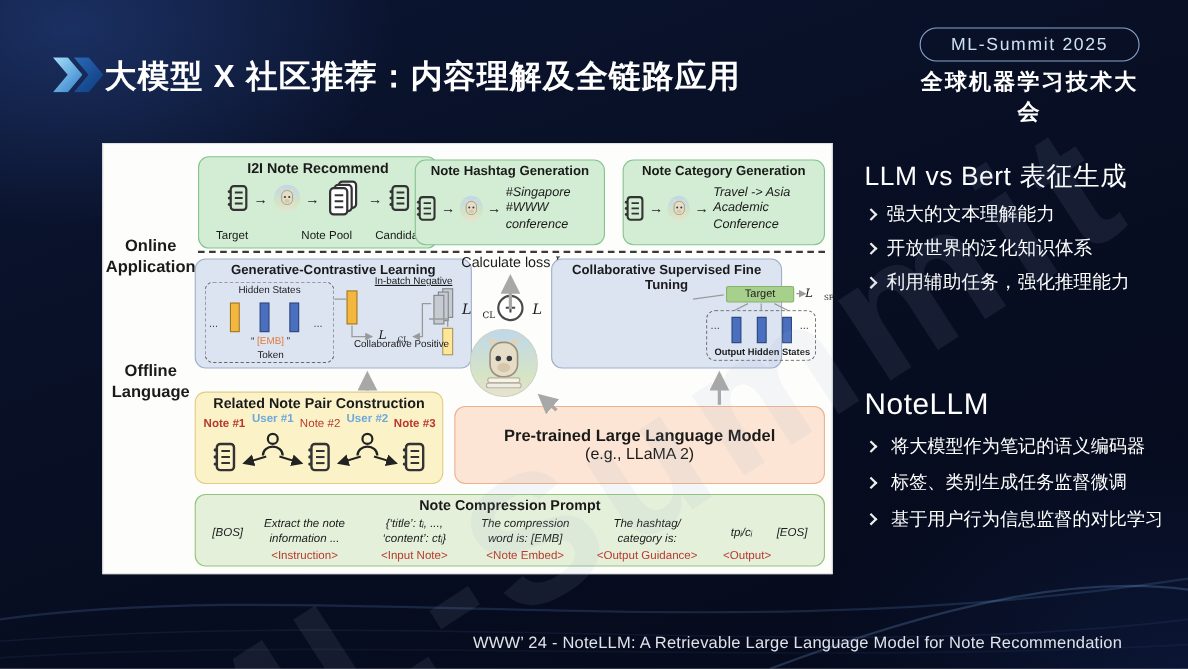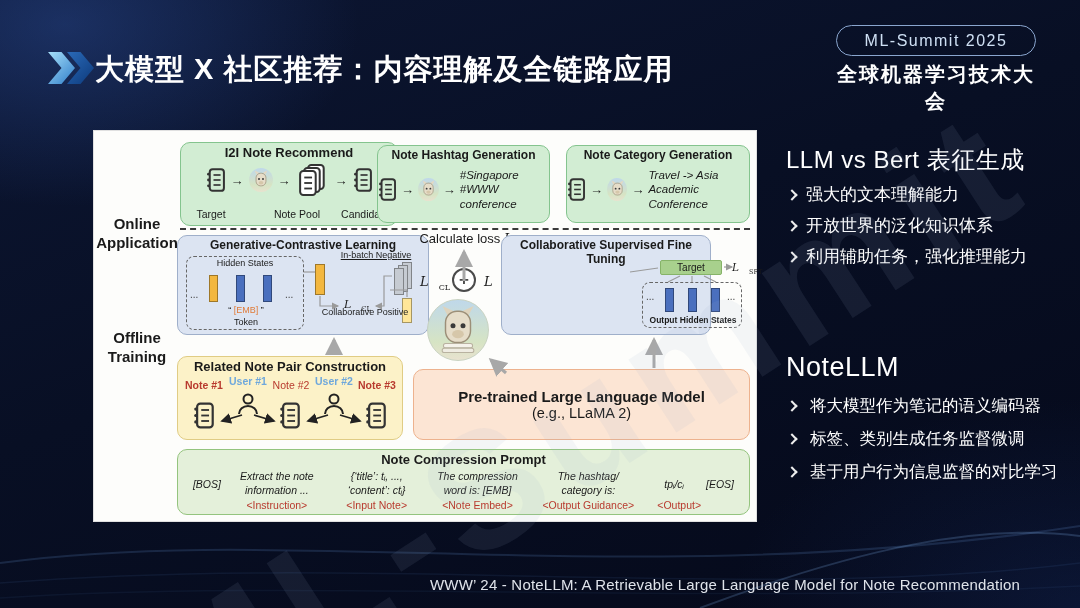--- a/index.html
+++ b/index.html
@@ -110,21 +110,21 @@
 
 <div class="chev chev2"></div>
 <div class="chev chev1"></div>
 <div class="abs slide-title">大模型 X 社区推荐：内容理解及全链路应用</div>
 <div class="abs badge">ML-Summit 2025</div>
 <div class="abs conf">全球机器学习技术大会</div>
 
 <div class="abs panel">
 
   <div class="abs rowlab" style="left:2px; top:48px;margin-top:36px;">Online Application</div>
-  <div class="abs rowlab" style="left:2px; top:198px;">Offline Training</div>
+  <div class="abs rowlab" style="left:2px; top:198px;">Offline Language</div>
 
   <div class="abs divider" style="left:86px; top:97px; width:570px;"></div>
 
   <div class="abs gbox" style="left:86px; top:11px; width:218px; height:84px;">
     <div class="boxtitle">I2I Note Recommend</div>
     <div class="flowrow" style="margin-top:3px;">
       <span>
           <svg class="icon" width="20" height="26" viewBox="0 0 24 30">
             <rect x="4.5" y="2" width="17" height="26" rx="3.5" fill="none" stroke="#333" stroke-width="2.4"></rect>
             <line x1="9" y1="9" x2="17.5" y2="9" stroke="#333" stroke-width="2"></line>

